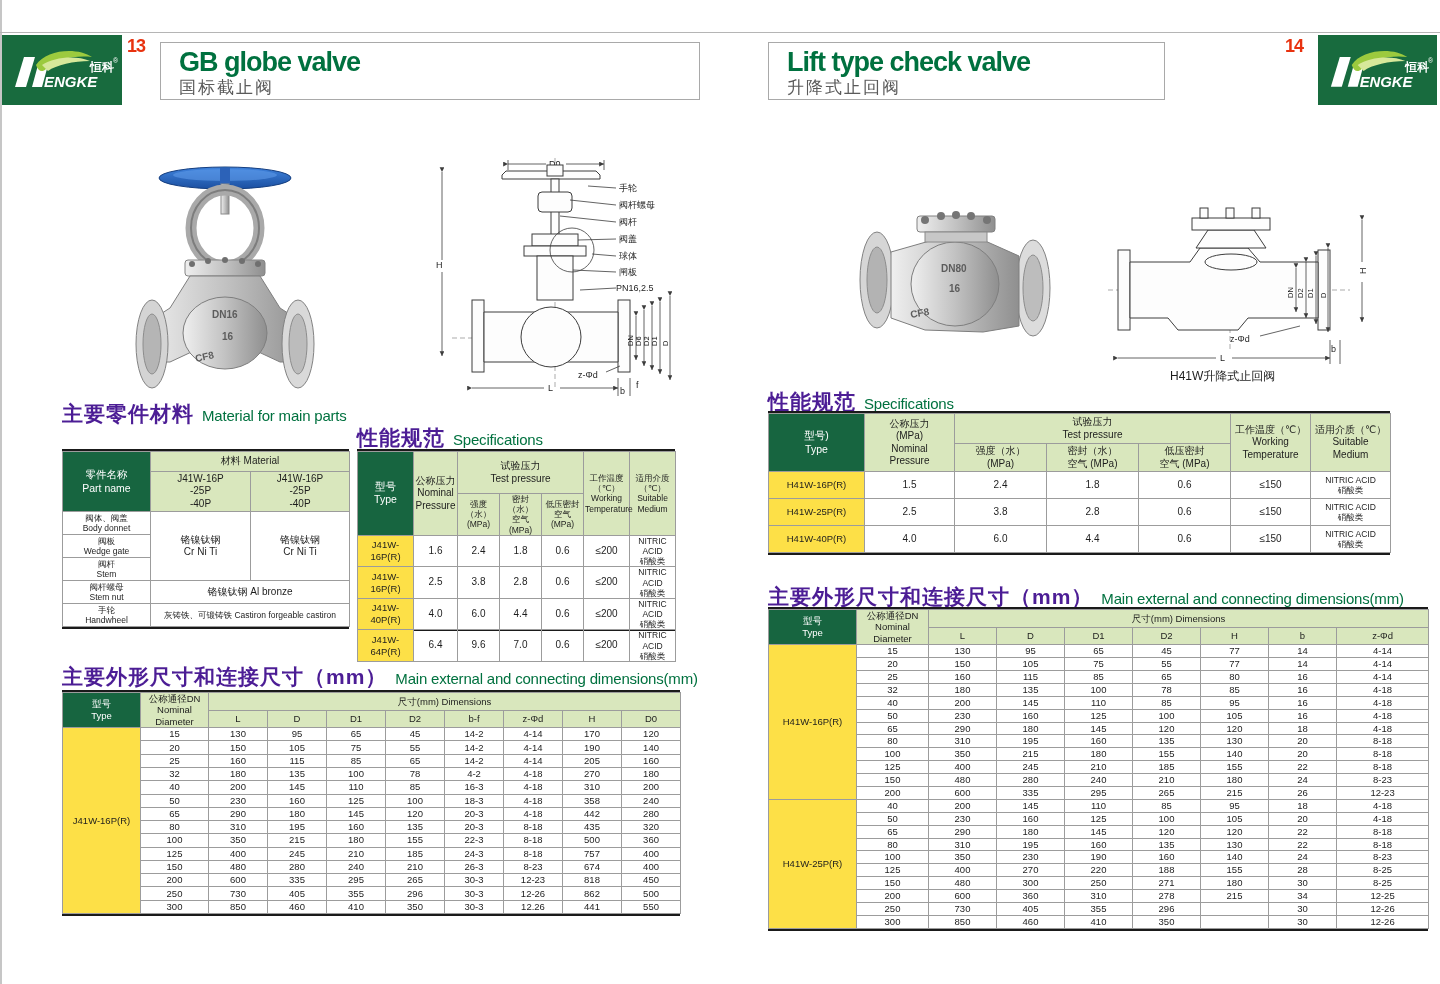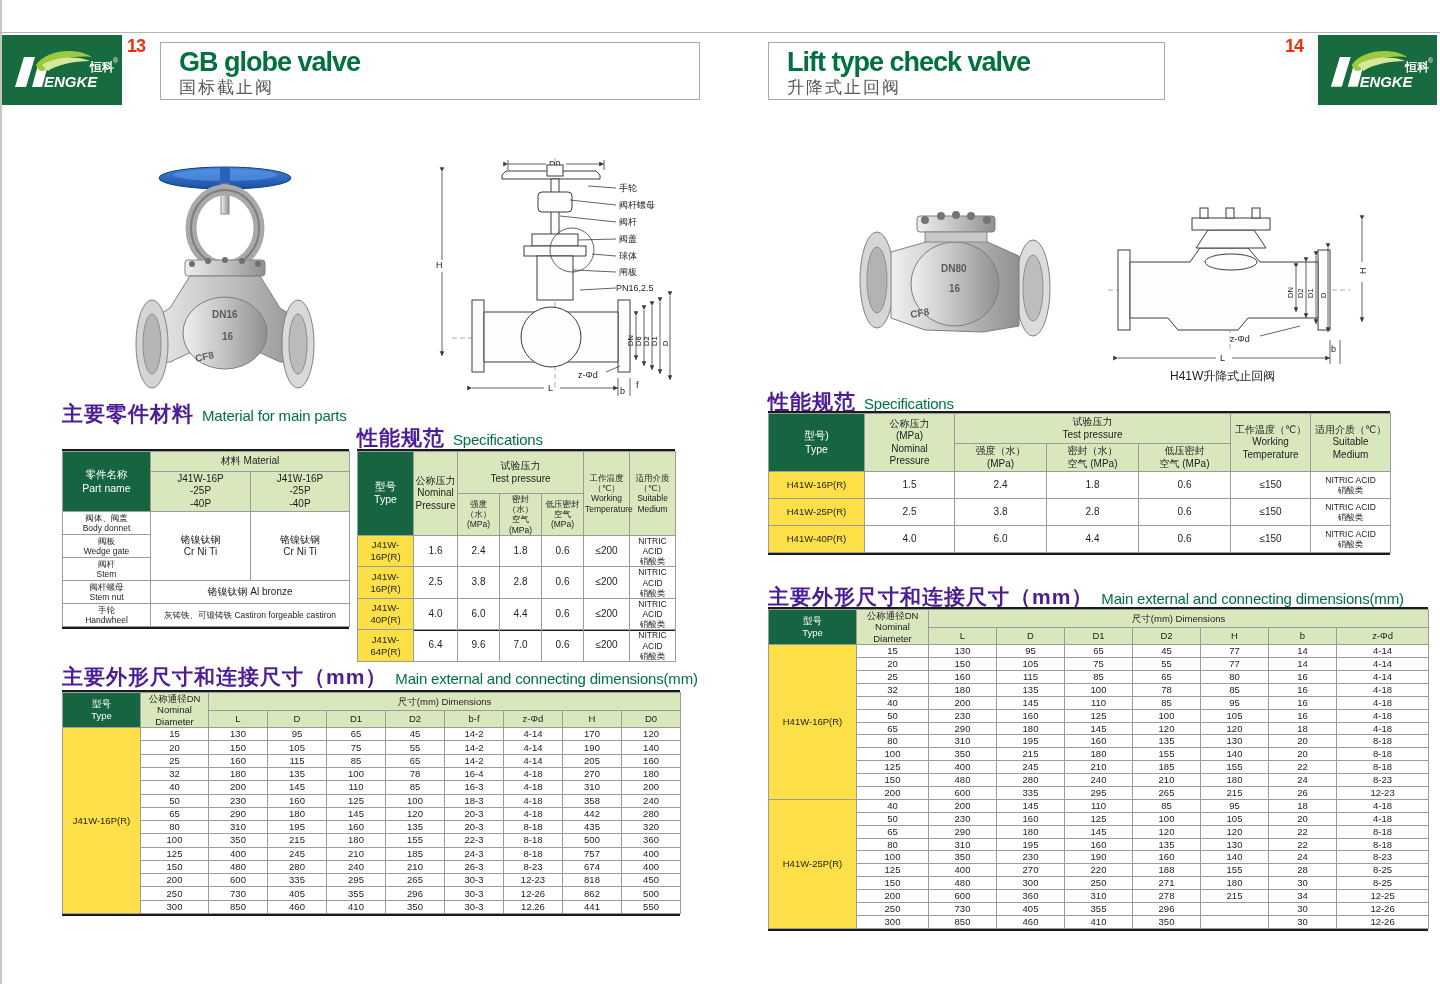--- a/index.html
+++ b/index.html
@@ -446,21 +446,21 @@
             <td>4-14</td>
             <td>205</td>
             <td>160</td>
           </tr>
           <tr>
             <td>32</td>
             <td>180</td>
             <td>135</td>
             <td>100</td>
             <td>78</td>
-            <td>16-4</td>
+            <td>4-2</td>
             <td>4-18</td>
             <td>270</td>
             <td>180</td>
           </tr>
           <tr>
             <td>40</td>
             <td>200</td>
             <td>145</td>
             <td>110</td>
             <td>85</td>

